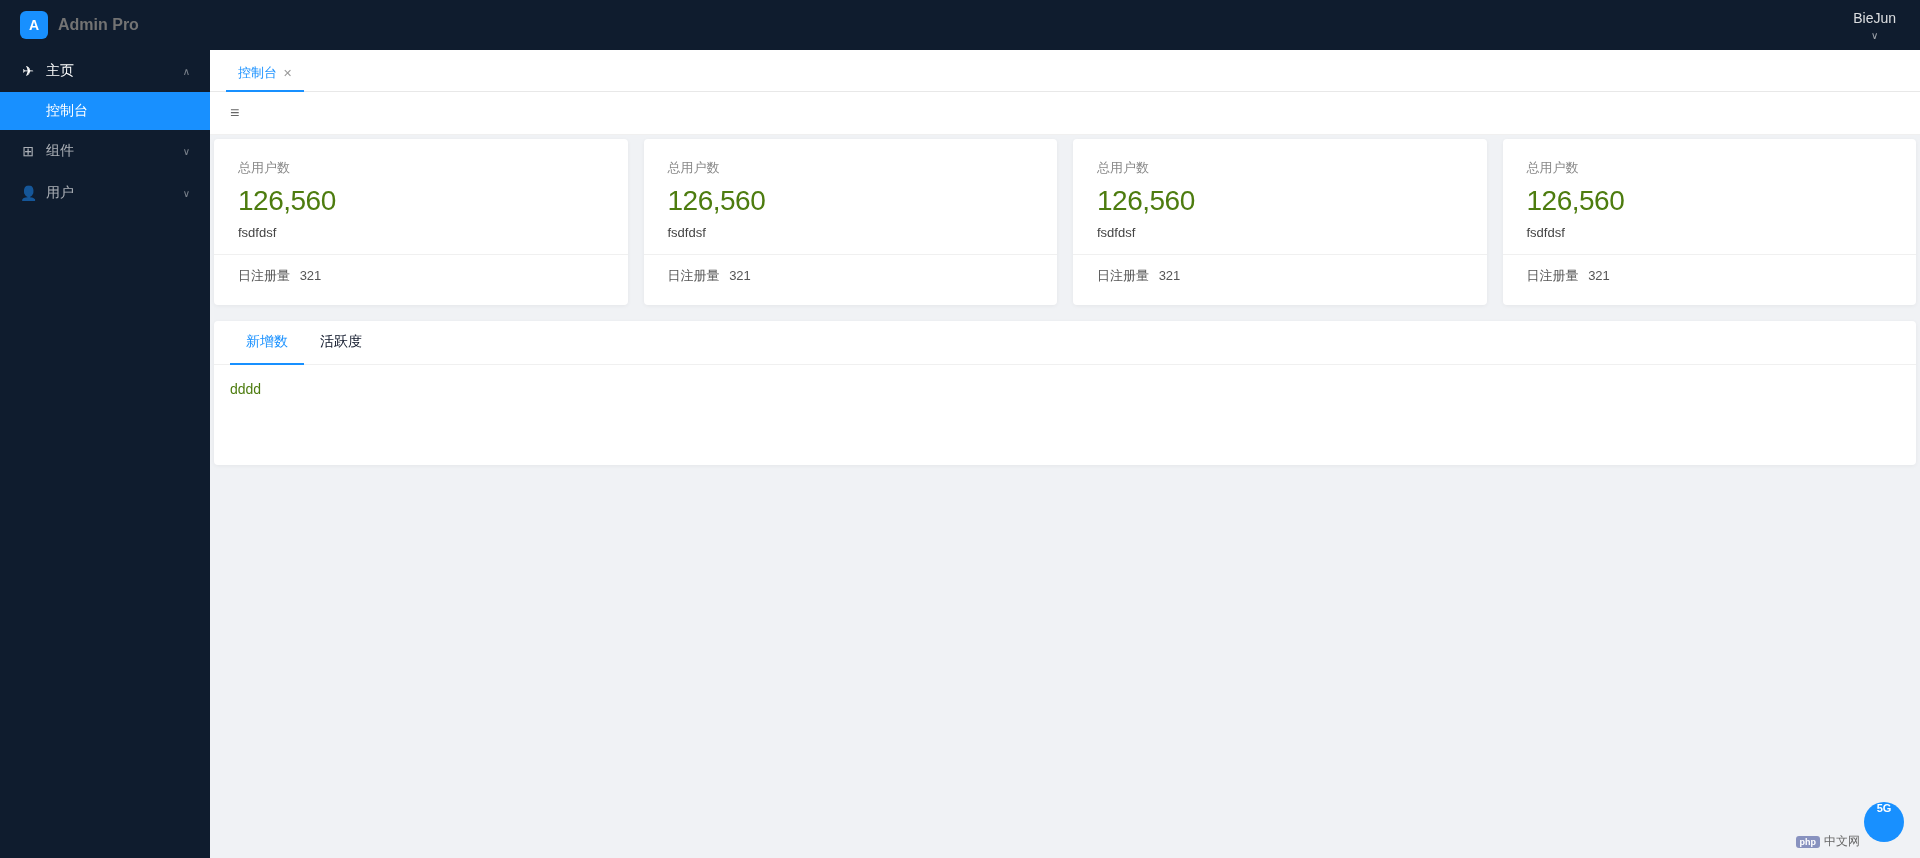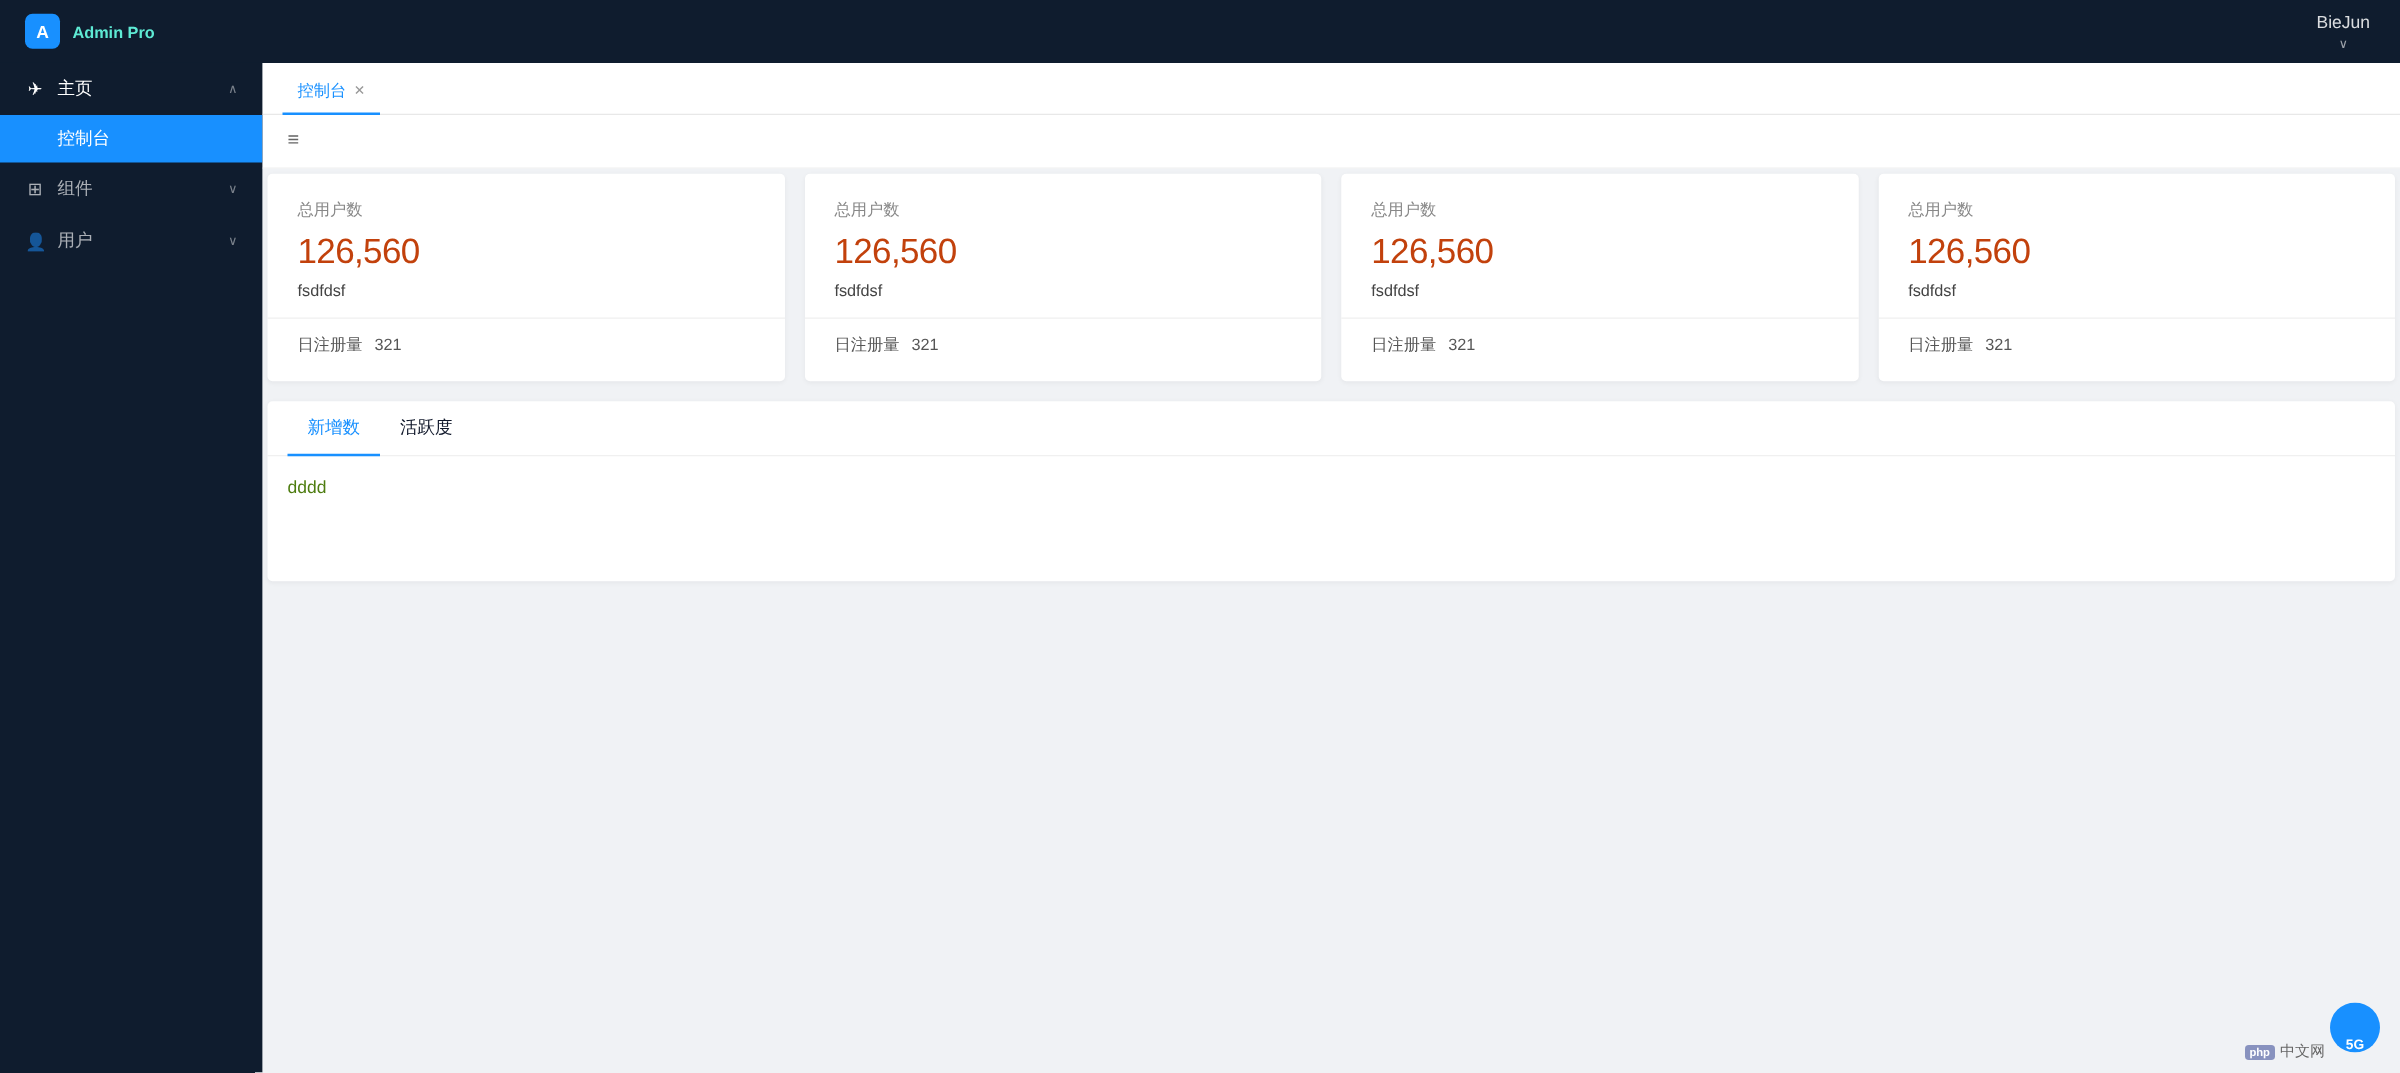--- a/index.html
+++ b/index.html
@@ -24,22 +24,22 @@
       flex-shrink: 0;
     }
     .logo-icon {
       width: 28px; height: 28px;
       background: #1890ff;
       border-radius: 6px;
       display: flex; align-items: center; justify-content: center;
       color: white; font-size: 14px; font-weight: bold;
     }
     .logo-text {
-      color: #5eead4;
-      font-size: 13px;
+      color: #737373;
+      font-size: 16px;
       font-weight: 600;
     }
     .header-right {
       margin-left: auto;
       padding-right: 24px;
       color: rgba(255,255,255,0.85);
       font-size: 14px;
       display: flex;
       align-items: center;
       gap: 4px;
@@ -180,21 +180,21 @@
       box-shadow: 0 1px 4px rgba(0,0,0,0.05);
     }
     .stat-label {
       font-size: 13px;
       color: #888;
       margin-bottom: 8px;
     }
     .stat-value {
       font-size: 28px;
       font-weight: 500;
-      color: #c2410c;
+      color: #4d7c0f;
       margin-bottom: 8px;
       letter-spacing: -0.5px;
     }
     .stat-desc {
       font-size: 13px;
       color: #444;
       margin-bottom: 14px;
     }
     .stat-divider {
       border: none;
@@ -245,21 +245,21 @@
     .bottom-badge {
       position: fixed;
       bottom: 16px;
       right: 16px;
       background: #1890ff;
       color: white;
       border-radius: 50%;
       width: 40px;
       height: 40px;
       display: flex;
-      align-items: flex-end;
+      align-items: flex-start;
       justify-content: center;
       font-size: 11px;
       font-weight: bold;
       cursor: pointer;
     }
     .php-badge {
       position: fixed;
       bottom: 8px;
       right: 60px;
       display: flex;

